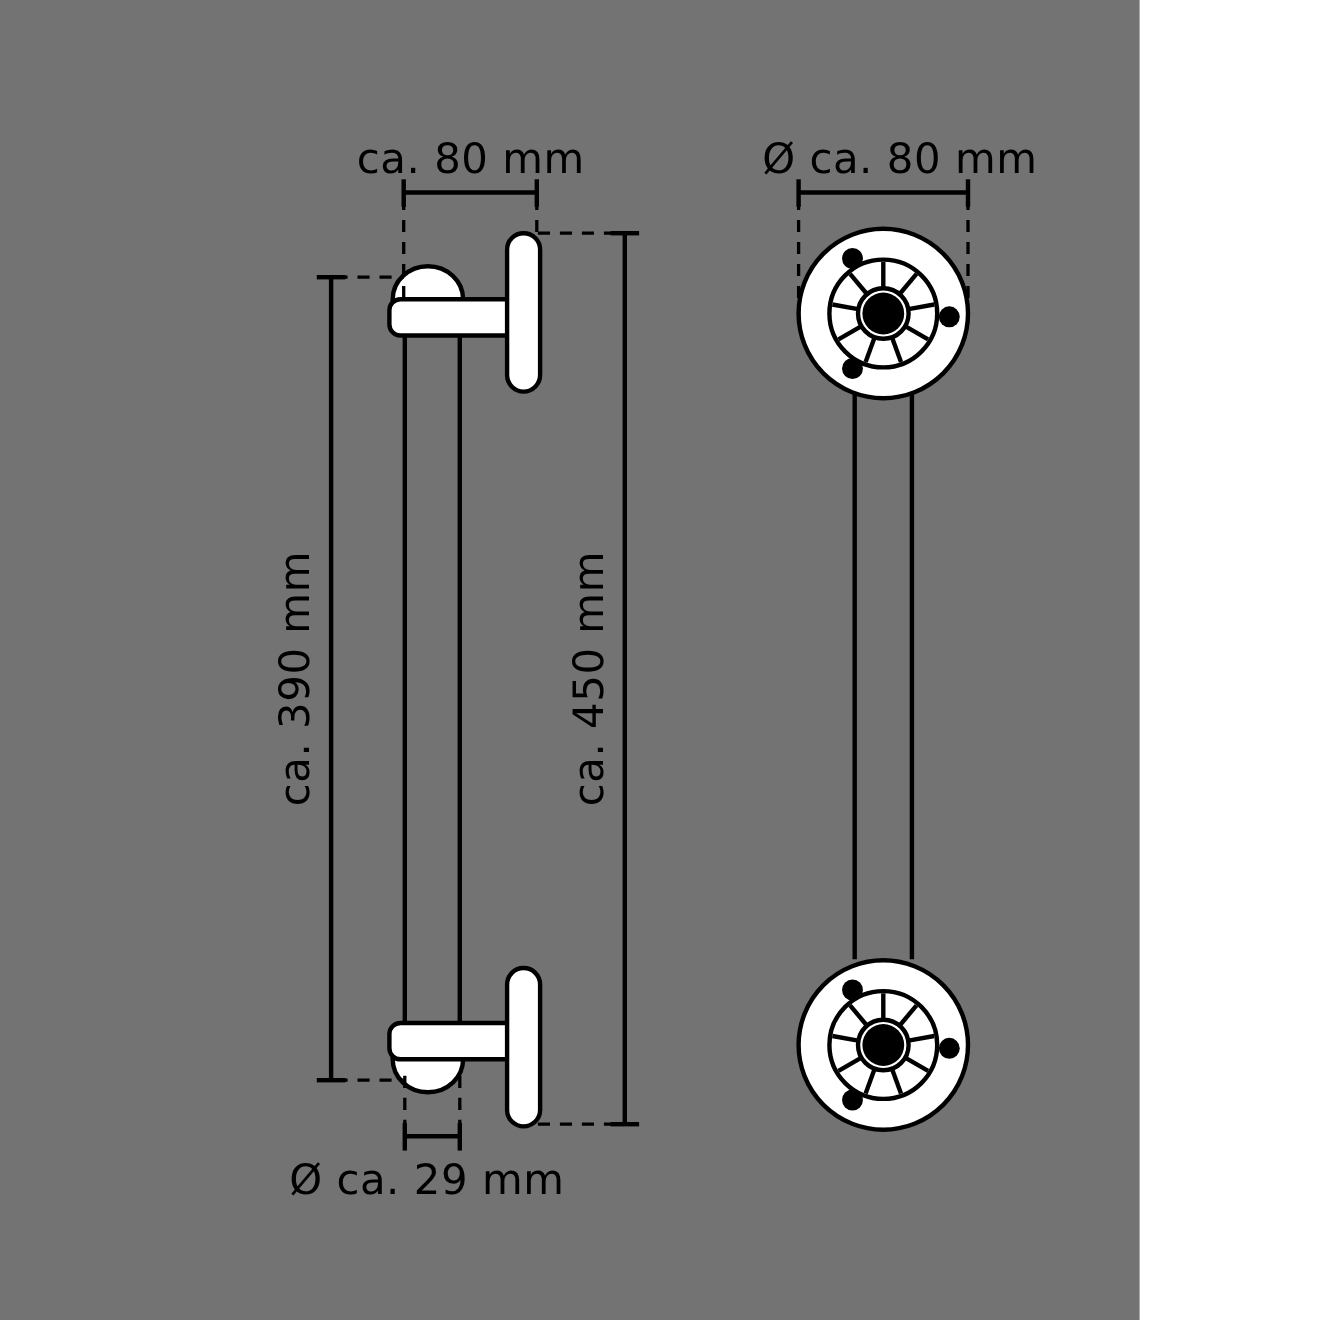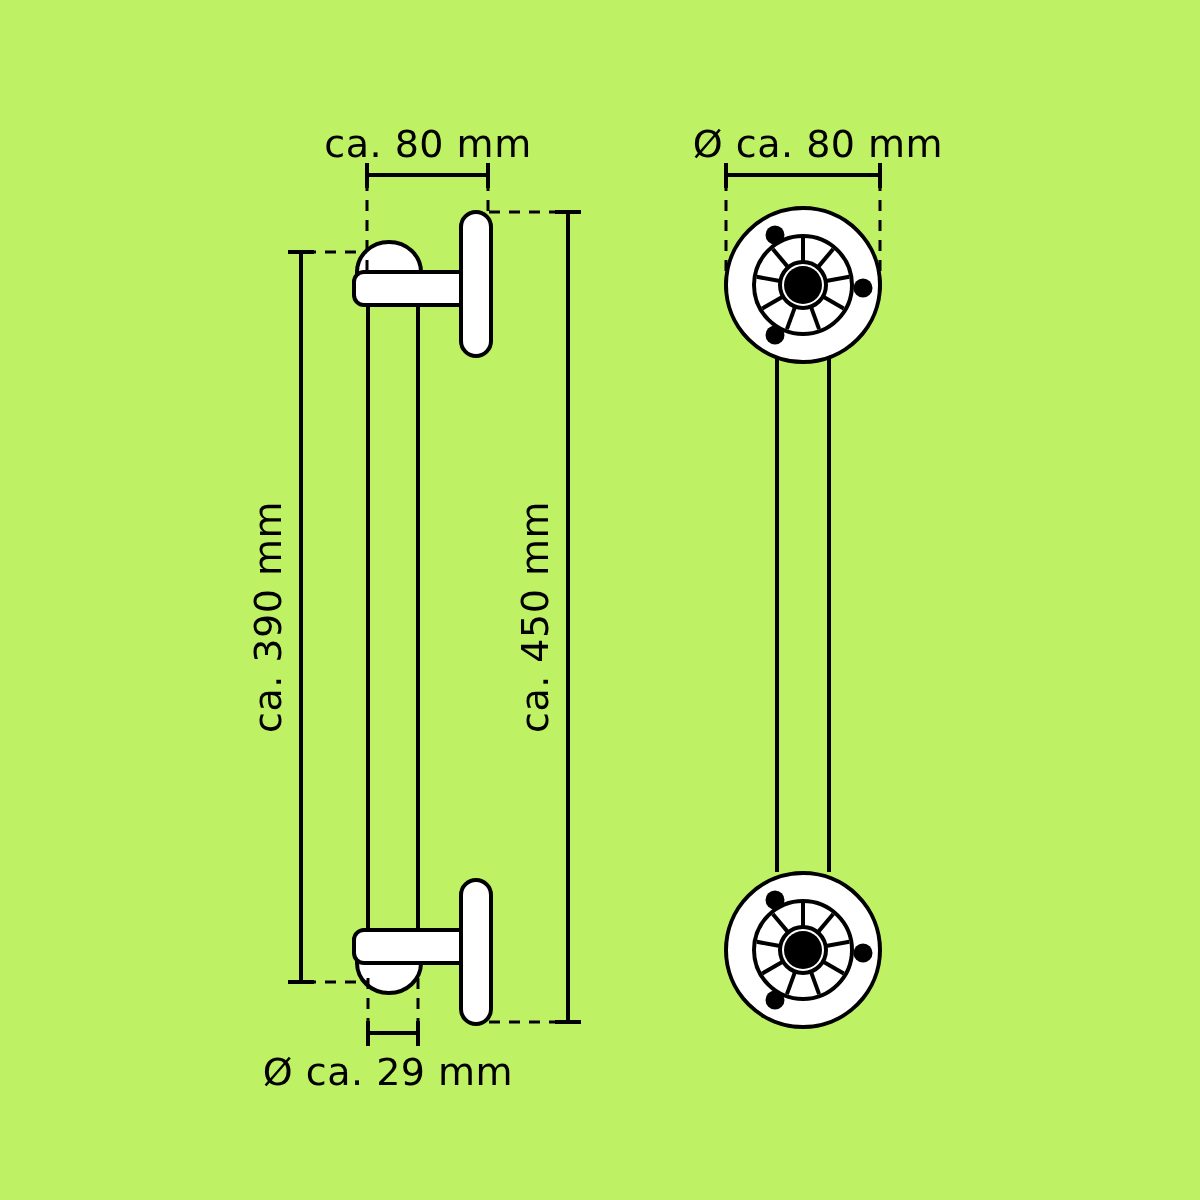--- a/index.html
+++ b/index.html
@@ -9,23 +9,23 @@
     background: #ffffff;
   }
   body {
     width: 1200px;
     height: 1200px;
     font-family: "DejaVu Sans", "Liberation Sans", sans-serif;
     overflow: hidden;
   }
   #drawing-root {
     position: relative;
-    width: 1200px;
+    width: 1036px;
     height: 1200px;
-    background: #bef264;
+    background: #737373;
   }
   svg.sheet {
     display: block;
     width: 1200px;
     height: 1200px;
   }
   .dim-text {
     font-family: "DejaVu Sans", "Liberation Sans", sans-serif;
     font-size: 38px;
     font-weight: 400;

